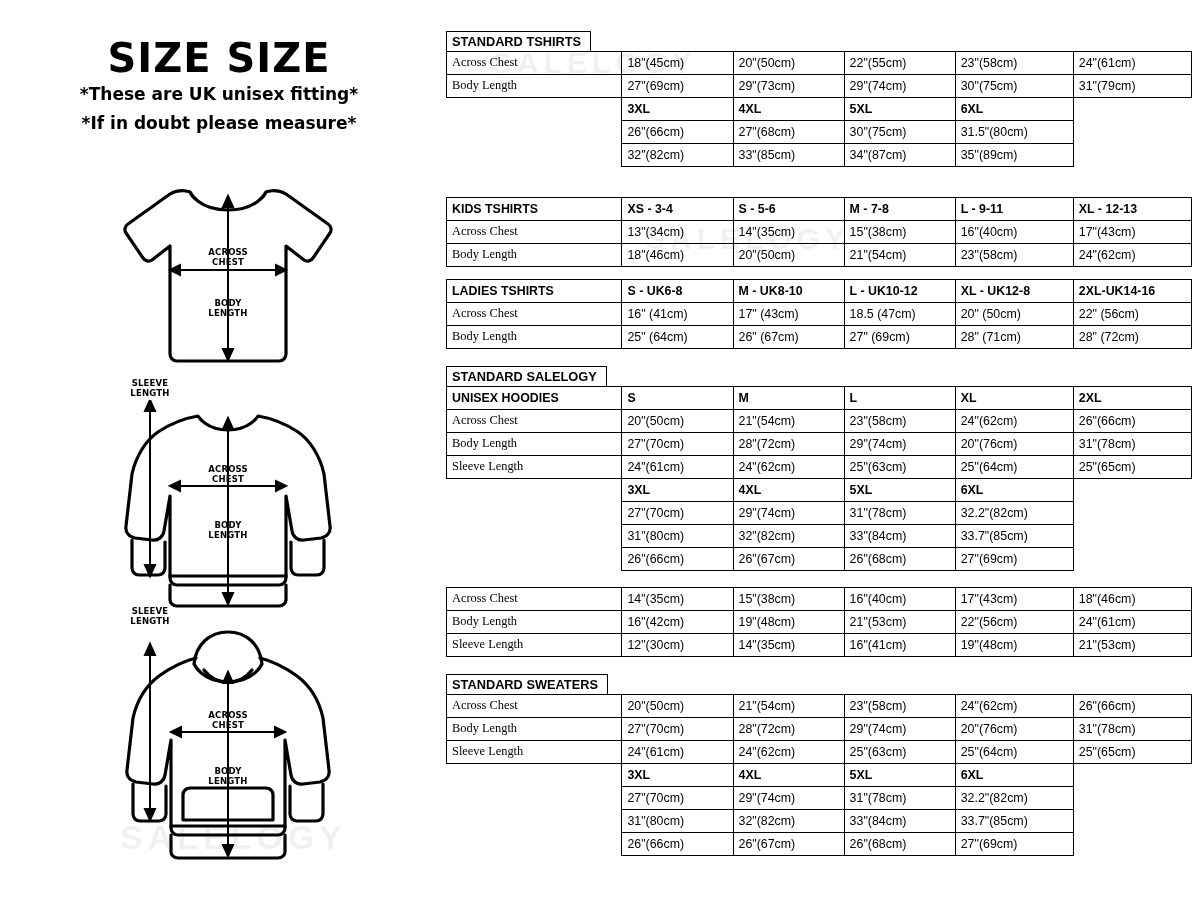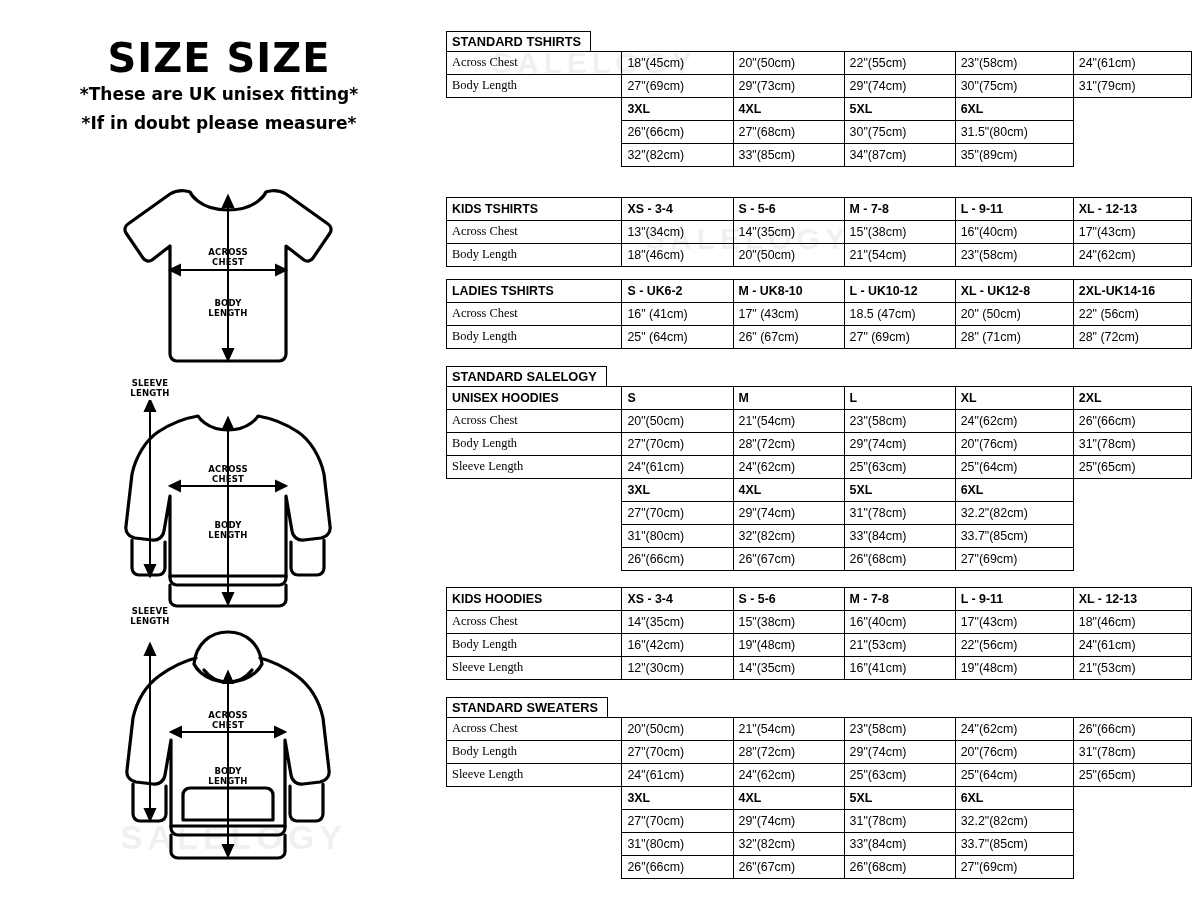--- a/index.html
+++ b/index.html
@@ -337,21 +337,21 @@
           <col style="width: 150px;">
           <col style="width: 95px;">
           <col style="width: 95px;">
           <col style="width: 95px;">
           <col style="width: 101px;">
           <col style="width: 101px;">
         </colgroup>
         <tbody>
           <tr>
             <td class="hdr">LADIES TSHIRTS</td>
-            <td class="hdr">S - UK6-2</td>
+            <td class="hdr">S - UK6-8</td>
             <td class="hdr">M - UK8-10</td>
             <td class="hdr">L - UK10-12</td>
             <td class="hdr">XL - UK12-8</td>
             <td class="hdr">2XL-UK14-16</td>
           </tr>
           <tr>
             <td class="lbl">Across Chest</td>
             <td>16" (41cm)</td>
             <td>17" (43cm)</td>
             <td>18.5 (47cm)</td>
@@ -450,28 +450,20 @@
         <colgroup>
           <col style="width: 150px;">
           <col style="width: 95px;">
           <col style="width: 95px;">
           <col style="width: 95px;">
           <col style="width: 101px;">
           <col style="width: 101px;">
         </colgroup>
         <tbody>
           <tr>
-            <td class="hdr">KIDS HOODIES</td>
-            <td class="hdr">XS - 3-4</td>
-            <td class="hdr">S - 5-6</td>
-            <td class="hdr">M - 7-8</td>
-            <td class="hdr">L - 9-11</td>
-            <td class="hdr">XL - 12-13</td>
-          </tr>
-          <tr>
             <td class="lbl">Across Chest</td>
             <td>14"(35cm)</td>
             <td>15"(38cm)</td>
             <td>16"(40cm)</td>
             <td>17"(43cm)</td>
             <td>18"(46cm)</td>
           </tr>
           <tr>
             <td class="lbl">Body Length</td>
             <td>16"(42cm)</td>

